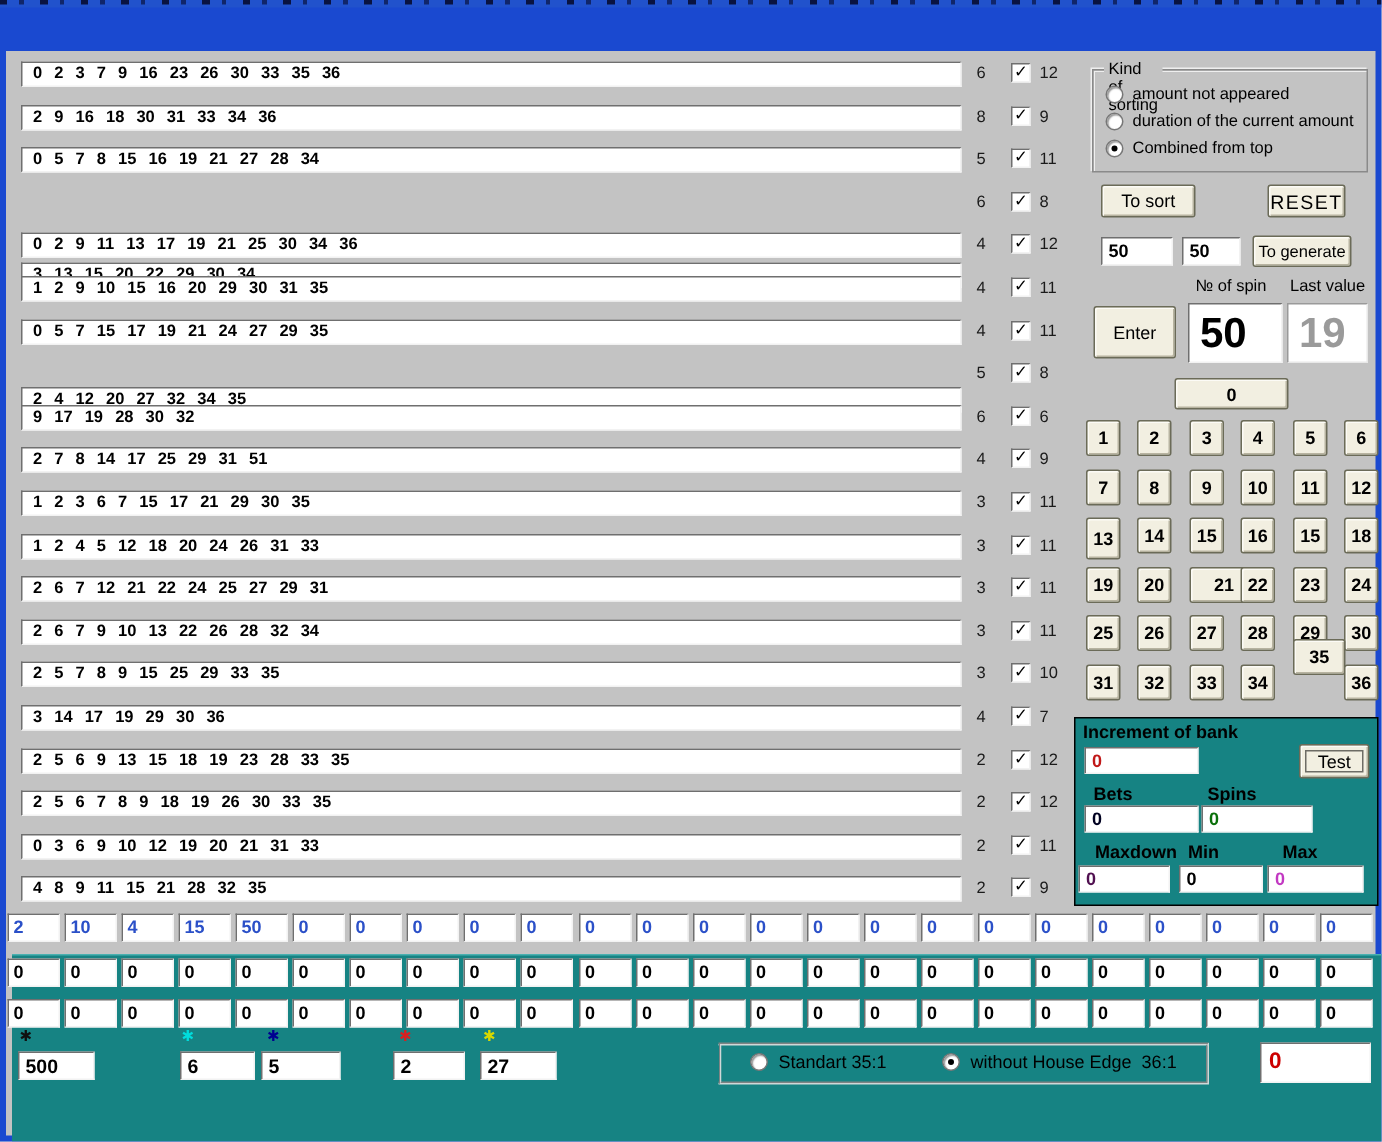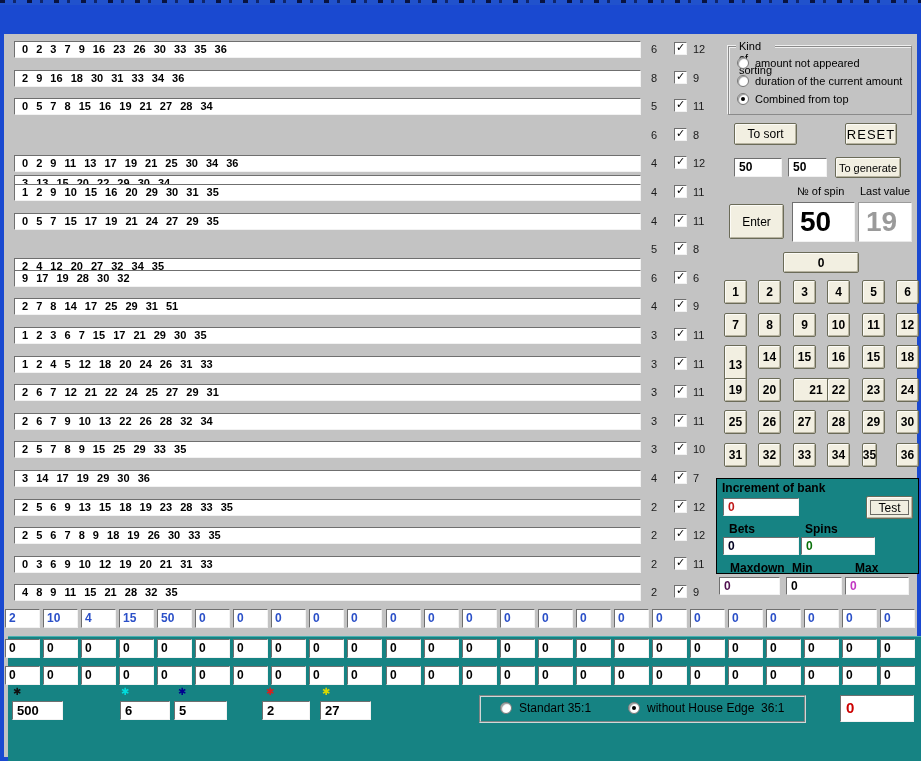--- a/index.html
+++ b/index.html
@@ -58,21 +58,21 @@
 
   .small-input{position:absolute;height:19px;font-size:12px;font-weight:bold;line-height:17px;padding-left:4px;}
 
   .side-label{position:absolute;font-size:11px;color:#000;white-space:nowrap;}
   .big-display{position:absolute;top:202px;height:40px;font-weight:bold;font-size:28px;line-height:37px;padding-left:7px;}
 
   
   .np-btn{font-weight:bold;font-size:12px;}
 
   
-  .bank-panel{position:absolute;left:716px;top:478px;width:203px;height:96px;background:#168383;
+  .bank-panel{position:absolute;left:716px;top:478px;width:203px;height:126px;background:#168383;
     border:1px solid #000;box-sizing:border-box;}
   .bank-label{position:absolute;font-weight:bold;font-size:12px;color:#000;white-space:nowrap;}
   .bank-field{position:absolute;height:18px;font-weight:bold;font-size:12px;line-height:16px;padding-left:4px;}
 
   
   .teal{position:absolute;left:4px;top:602px;width:913px;height:125px;background:#168383;border-top:1px solid #4ab0b0;box-sizing:border-box;}
   .stat-field{position:absolute;width:35px;height:19px;font-weight:bold;font-size:12px;line-height:16px;padding-left:3px;color:#000;}
   .stat-field.blue{color:#2b50c8;}
   .marker{position:absolute;top:687px;font-family:"DejaVu Sans",sans-serif;font-size:10px;font-weight:bold;line-height:10px;}
   .bottom-field{position:absolute;top:701px;height:19px;font-weight:bold;font-size:13px;line-height:17px;padding-left:4px;color:#000;}
@@ -215,21 +215,21 @@
           <div class="btn np-btn" style="left: 793px; top: 280px; width: 23px; height: 24px;">3</div>
           <div class="btn np-btn" style="left: 827px; top: 280px; width: 23px; height: 24px;">4</div>
           <div class="btn np-btn" style="left: 862px; top: 280px; width: 23px; height: 24px;">5</div>
           <div class="btn np-btn" style="left: 896px; top: 280px; width: 23px; height: 24px;">6</div>
           <div class="btn np-btn" style="left: 724px; top: 313px; width: 23px; height: 24px;">7</div>
           <div class="btn np-btn" style="left: 758px; top: 313px; width: 23px; height: 24px;">8</div>
           <div class="btn np-btn" style="left: 793px; top: 313px; width: 23px; height: 24px;">9</div>
           <div class="btn np-btn" style="left: 827px; top: 313px; width: 23px; height: 24px;">10</div>
           <div class="btn np-btn" style="left: 862px; top: 313px; width: 23px; height: 24px;">11</div>
           <div class="btn np-btn" style="left: 896px; top: 313px; width: 23px; height: 24px;">12</div>
-          <div class="btn np-btn" style="left: 724px; top: 345px; width: 23px; height: 40px;">13</div>
+          <div class="btn np-btn" style="left: 724px; top: 345px; width: 23px; height: 28px;">13</div>
           <div class="btn np-btn" style="left: 758px; top: 345px; width: 23px; height: 24px;">14</div>
           <div class="btn np-btn" style="left: 793px; top: 345px; width: 23px; height: 24px;">15</div>
           <div class="btn np-btn" style="left: 827px; top: 345px; width: 23px; height: 24px;">16</div>
           <div class="btn np-btn" style="left: 862px; top: 345px; width: 23px; height: 24px;">15</div>
           <div class="btn np-btn" style="left: 896px; top: 345px; width: 23px; height: 24px;">18</div>
           <div class="btn np-btn" style="left: 724px; top: 378px; width: 23px; height: 24px;">19</div>
           <div class="btn np-btn" style="left: 758px; top: 378px; width: 23px; height: 24px;">20</div>
           <div class="btn np-btn" style="left: 793px; top: 378px; width: 46px; height: 24px;">21</div>
           <div class="btn np-btn" style="left: 827px; top: 378px; width: 23px; height: 24px;">22</div>
           <div class="btn np-btn" style="left: 862px; top: 378px; width: 23px; height: 24px;">23</div>
@@ -237,21 +237,21 @@
           <div class="btn np-btn" style="left: 724px; top: 410px; width: 23px; height: 24px;">25</div>
           <div class="btn np-btn" style="left: 758px; top: 410px; width: 23px; height: 24px;">26</div>
           <div class="btn np-btn" style="left: 793px; top: 410px; width: 23px; height: 24px;">27</div>
           <div class="btn np-btn" style="left: 827px; top: 410px; width: 23px; height: 24px;">28</div>
           <div class="btn np-btn" style="left: 862px; top: 410px; width: 23px; height: 24px;">29</div>
           <div class="btn np-btn" style="left: 896px; top: 410px; width: 23px; height: 24px;">30</div>
           <div class="btn np-btn" style="left: 724px; top: 443px; width: 23px; height: 24px;">31</div>
           <div class="btn np-btn" style="left: 758px; top: 443px; width: 23px; height: 24px;">32</div>
           <div class="btn np-btn" style="left: 793px; top: 443px; width: 23px; height: 24px;">33</div>
           <div class="btn np-btn" style="left: 827px; top: 443px; width: 23px; height: 24px;">34</div>
-          <div class="btn np-btn" style="left: 862px; top: 443px; width: 15px; height: 24px;">35</div>
+          <div class="btn np-btn" style="left: 862px; top: 426px; width: 35px; height: 24px;">35</div>
           <div class="btn np-btn" style="left: 896px; top: 443px; width: 23px; height: 24px;">36</div>
         </div>
 
       <div class="bank-panel">
         <div class="bank-label" style="left:5px;top:2px;">Increment of bank</div>
         <div class="bank-field sunken" style="left:6px;top:19px;width:76px;color:#c01818;">0</div>
         <div class="btn" style="left:149px;top:17px;width:47px;height:23px;box-shadow:inset 1px 1px 0 #fcfbf6, inset -1px -1px 0 #b7b3a0, inset 0 0 0 3px #f2efe1, inset 0 0 0 4px rgba(0,0,0,.55);">Test</div>
         <div class="bank-label" style="left:12px;top:43px;">Bets</div>
         <div class="bank-label" style="left:88px;top:43px;">Spins</div>
         <div class="bank-field sunken" style="left:6px;top:58px;width:76px;color:#000020;">0</div>

